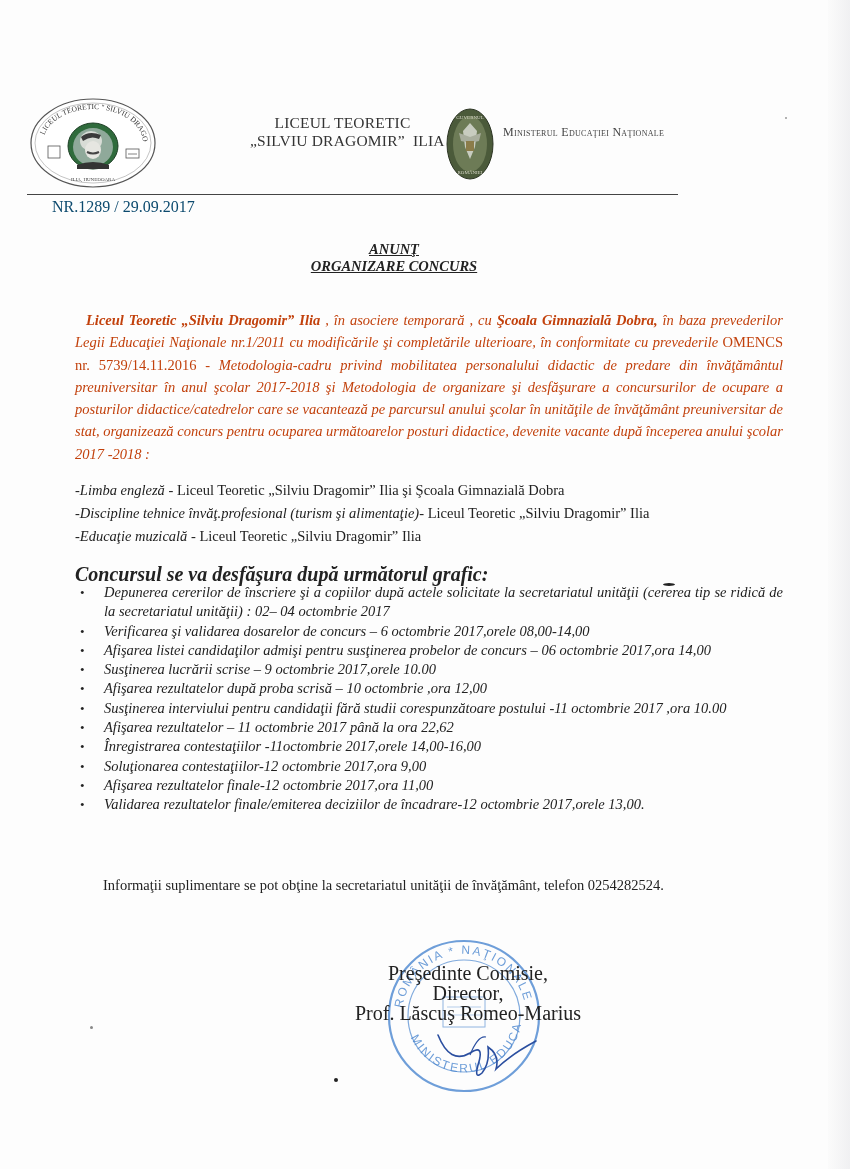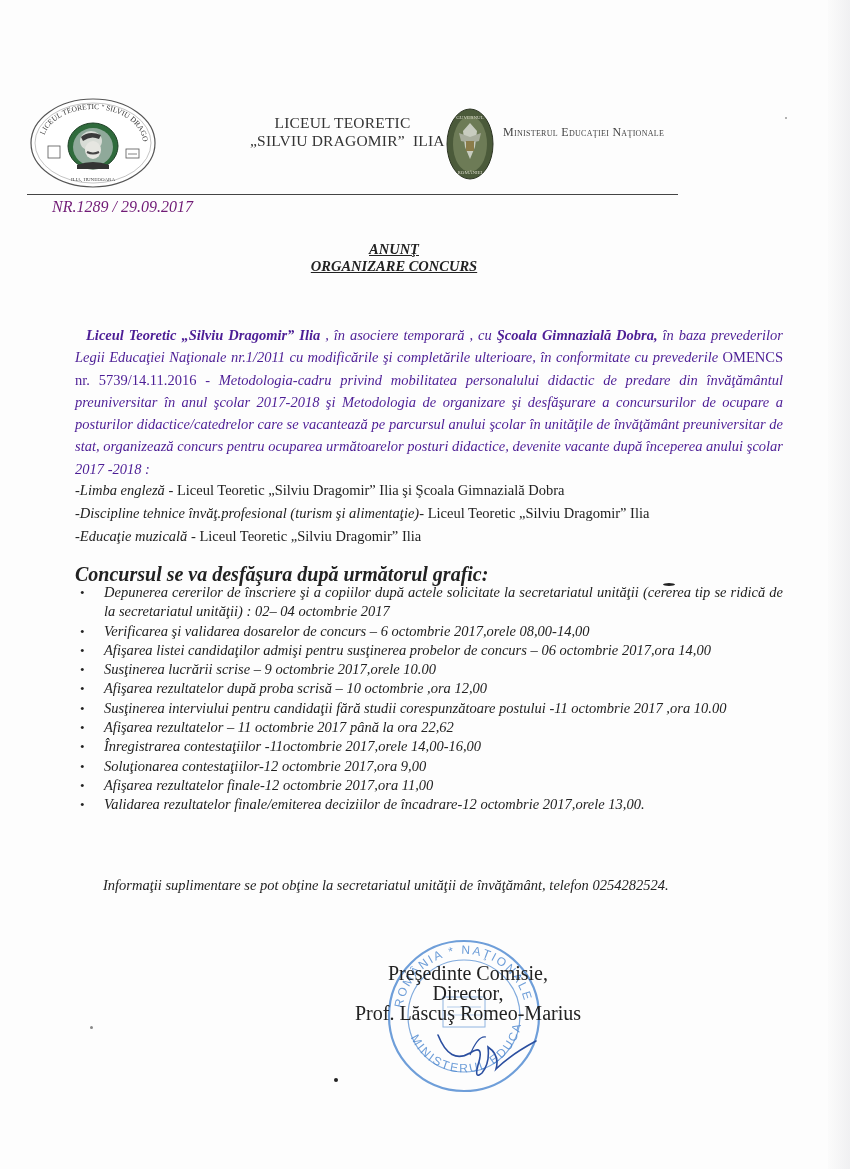--- a/index.html
+++ b/index.html
@@ -10,41 +10,41 @@
   .page { position: absolute; left: 0; top: 0; width: 850px; height: 1169px; background: #fdfdfd; }
   .right-shade { position: absolute; right: 0; top: 0; width: 22px; height: 1169px; background: linear-gradient(to right, #fbfbfb, #f0f0f2); }
 
   
   .school-logo { position: absolute; left: 29px; top: 97px; width: 128px; height: 92px; }
   .school-name { position: absolute; left: 250px; top: 114px; width: 185px; text-align: center; font-size: 15.5px; line-height: 18px; color: #333; letter-spacing: 0.2px; }
   .school-name .line2 { white-space: pre; }
   .ministry-emblem { position: absolute; left: 445px; top: 107px; width: 50px; height: 74px; }
   .ministry-name { position: absolute; left: 503px; top: 125px; font-size: 12px; color: #444; font-variant: small-caps; letter-spacing: 0.3px; }
   .header-rule { position: absolute; left: 27px; top: 194px; width: 651px; height: 0; border-top: 1.2px solid #444; }
-  .doc-number { position: absolute; left: 52px; top: 198px; font-size: 16px; color: #701a75; font-style: italic; }
+  .doc-number { position: absolute; left: 52px; top: 198px; font-size: 16px; color: #0c4a6e; }
 
   
   .title { position: absolute; left: 0; width: 788px; text-align: center; font-weight: bold; font-style: italic; text-decoration: underline; font-size: 14.5px; color: #222; }
   .title.t1 { top: 241px; }
   .title.t2 { top: 258px; }
 
   
-  .intro { position: absolute; left: 75px; top: 324px; width: 708px; font-size: 14.5px; line-height: 22.3px; font-style: italic; text-align: justify; text-indent: 11px; color: #4c1d95; }
+  .intro { position: absolute; left: 75px; top: 309px; width: 708px; font-size: 14.5px; line-height: 22.3px; font-style: italic; text-align: justify; text-indent: 11px; color: #c2410c; }
   .intro b { font-weight: bold; }
 
   .posts { position: absolute; left: 75px; top: 479px; font-size: 14.5px; line-height: 23px; color: #222; }
   .posts .post { white-space: nowrap; }
   .posts i { font-style: italic; }
 
   .schedule-heading { position: absolute; left: 75px; top: 563px; font-size: 20px; font-weight: bold; font-style: italic; color: #222; }
   .schedule { position: absolute; left: 75px; top: 583px; width: 708px; margin: 0; padding: 0; list-style: none; font-size: 14.5px; font-style: italic; line-height: 19.3px; color: #222; }
   .schedule li { position: relative; padding-left: 29px; text-align: justify; }
   .schedule li .bullet { position: absolute; left: 5px; top: 0; font-style: normal; font-size: 13px; }
 
-  .info { position: absolute; left: 103px; top: 877px; font-size: 14.5px; font-style: italic; color: #222; }
+  .info { position: absolute; left: 103px; top: 877px; font-size: 14.5px; color: #222; }
 
   
   .stamp { position: absolute; left: 385px; top: 937px; width: 158px; height: 158px; }
   .signature { position: absolute; left: 430px; top: 1025px; width: 110px; height: 60px; }
   .sig-block { position: absolute; left: 343px; top: 963px; width: 250px; text-align: center; font-size: 20px; line-height: 20px; color: #222; }
   .sig-block .sl1 { padding-left: 0px; }
 
   .speck { position: absolute; background: #222; border-radius: 50%; }
 </style>
 </head>

